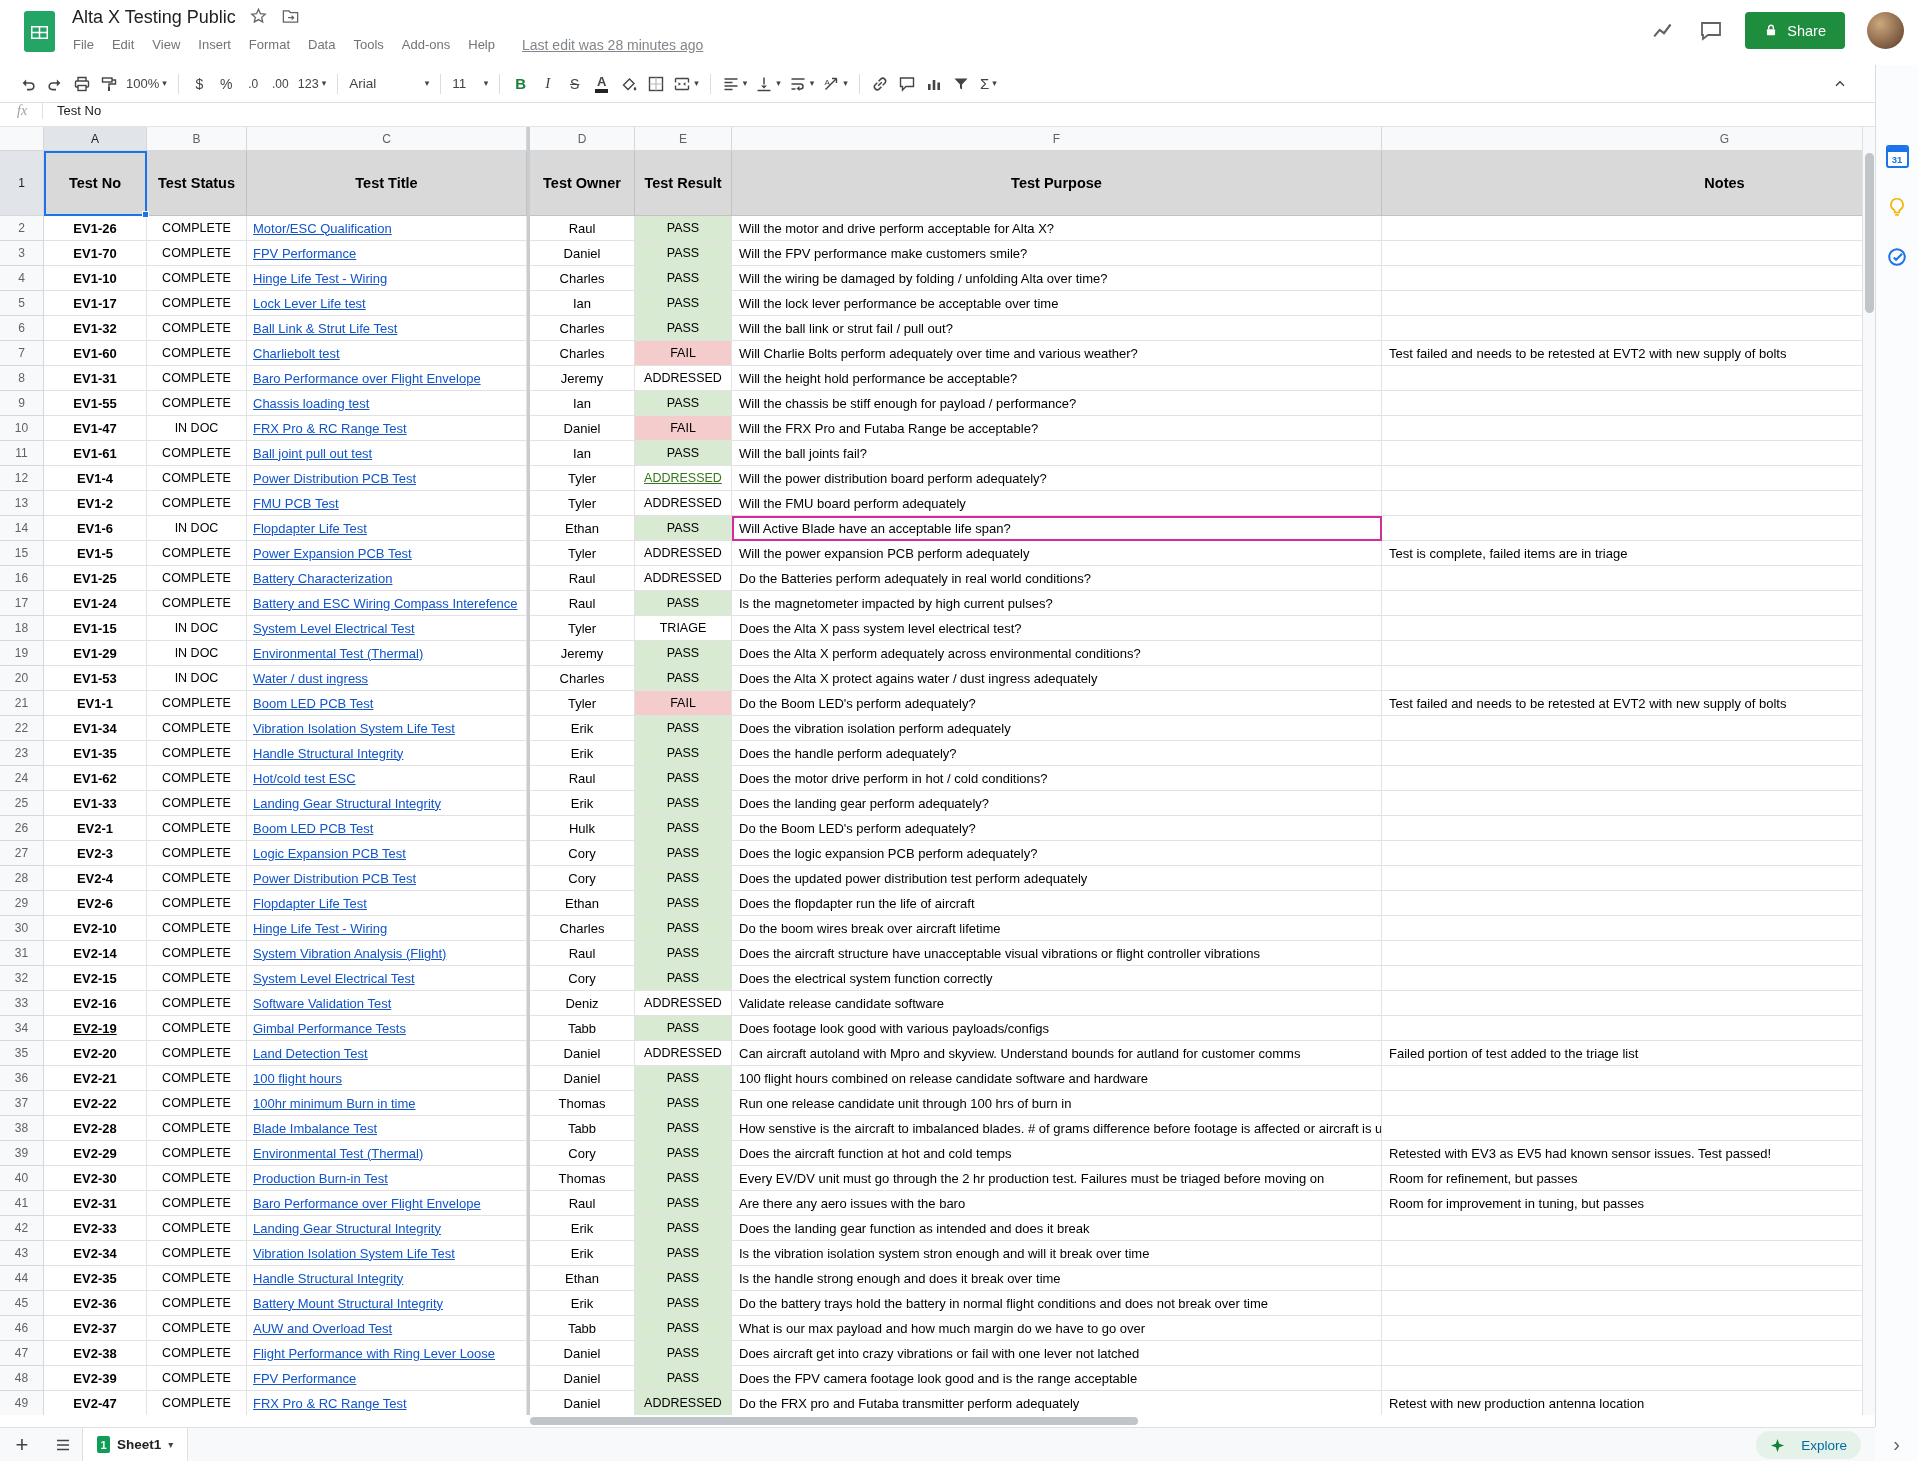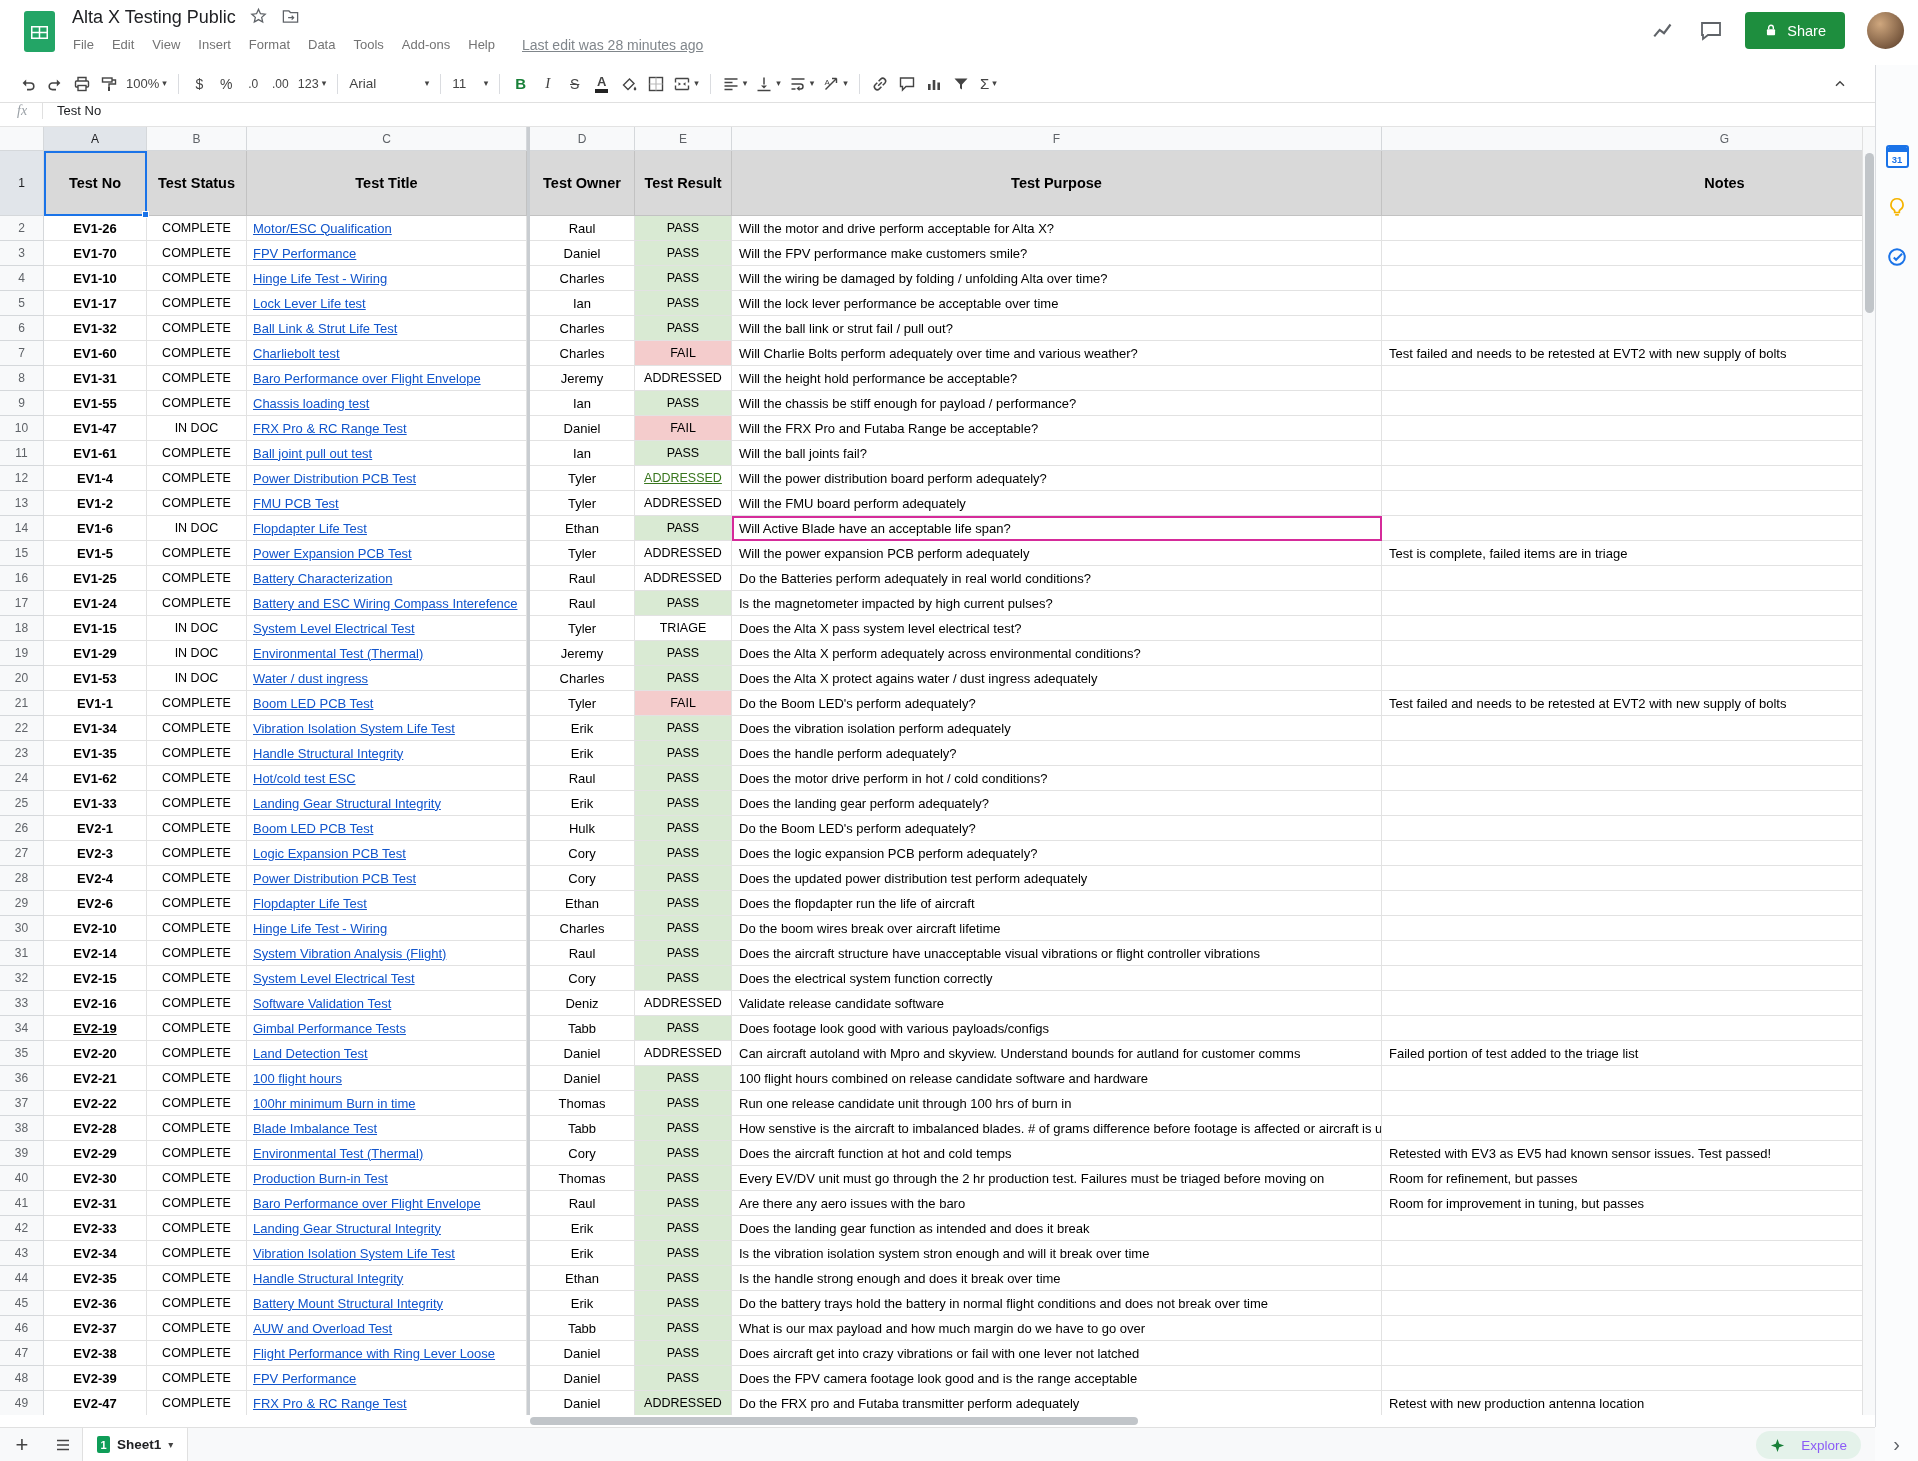--- a/index.html
+++ b/index.html
@@ -78,21 +78,21 @@
   .cal-num{flex:1;display:flex;align-items:center;justify-content:center;font-size:9.5px;font-weight:bold;color:#1a73e8}
   .side-toggle{position:absolute;left:1875px;top:1427px;width:43px;height:34px;display:flex;align-items:center;justify-content:center;font-size:20px;color:#5f6368;cursor:pointer;z-index:31;background:#fbfcfd}
 
   
   .bottombar{position:absolute;left:0;top:1427px;width:1875px;height:34px;background:#f8f9fa;border-top:1px solid #e0e0e0;display:flex;align-items:center;z-index:30}
   .bplus{width:44px;height:100%;display:flex;align-items:center;justify-content:center;font-size:22px;color:#444;cursor:pointer}
   .ballsheets{width:38px;height:100%;display:flex;align-items:center;justify-content:center;cursor:pointer}
   .sheettab{height:100%;display:flex;align-items:center;gap:7px;padding:0 14px;background:#fff;border-left:1px solid #e0e0e0;border-right:1px solid #e0e0e0;font-weight:bold;font-size:13.5px;color:#202124;cursor:pointer}
   .presence{width:13px;height:17px;background:var(--logo);color:#fff;font-size:11px;display:flex;align-items:center;justify-content:center;border-radius:2px;font-weight:bold}
   .tabcaret{font-size:10px;color:#444}
-  .explore{position:absolute;right:14px;top:3px;height:28px;border-radius:14px;background:#e4f2ea;display:flex;align-items:center;gap:16px;padding:0 14px;font-size:13.5px;color:#8b5cf6;cursor:pointer}
+  .explore{position:absolute;right:14px;top:3px;height:28px;border-radius:14px;background:#e4f2ea;display:flex;align-items:center;gap:16px;padding:0 14px;font-size:13.5px;color:#0369a1;cursor:pointer}
 </style>
 </head>
 <body>
 
 <div class="topbar">
   <div class="logo">
     <svg width="17" height="13">
         <rect x="0.75" y="0.75" width="15.5" height="11.5" fill="none" stroke="#fff" stroke-width="1.5"></rect>
         <path d="M0 6.5h17M8.5 0v13" stroke="#fff" stroke-width="1.5"></path>
       </svg>

